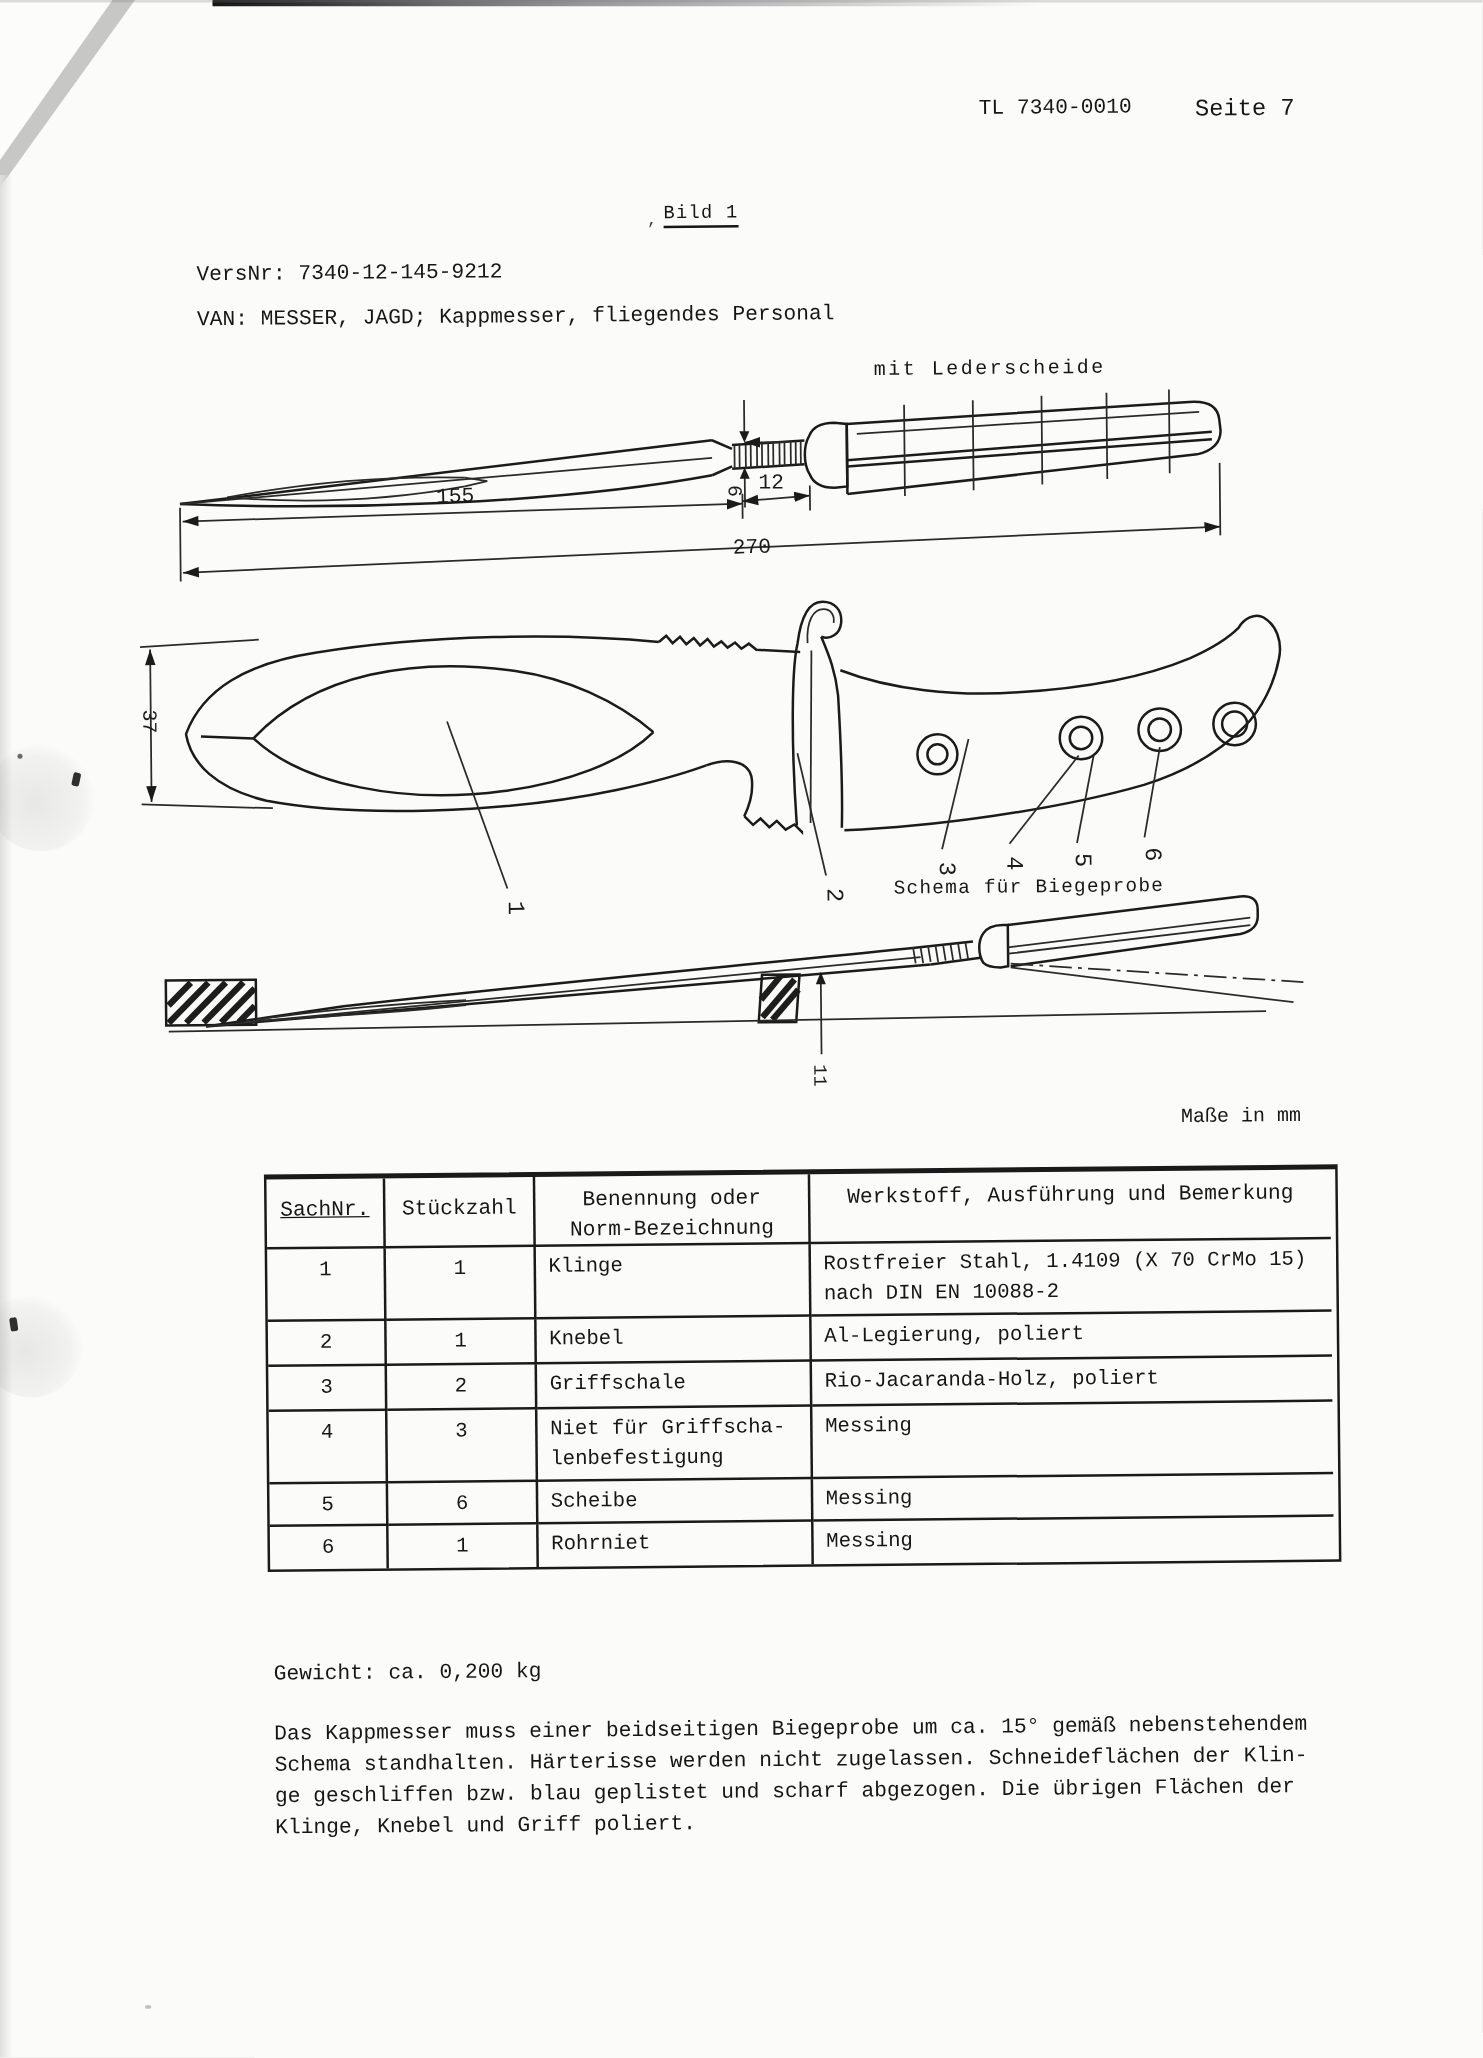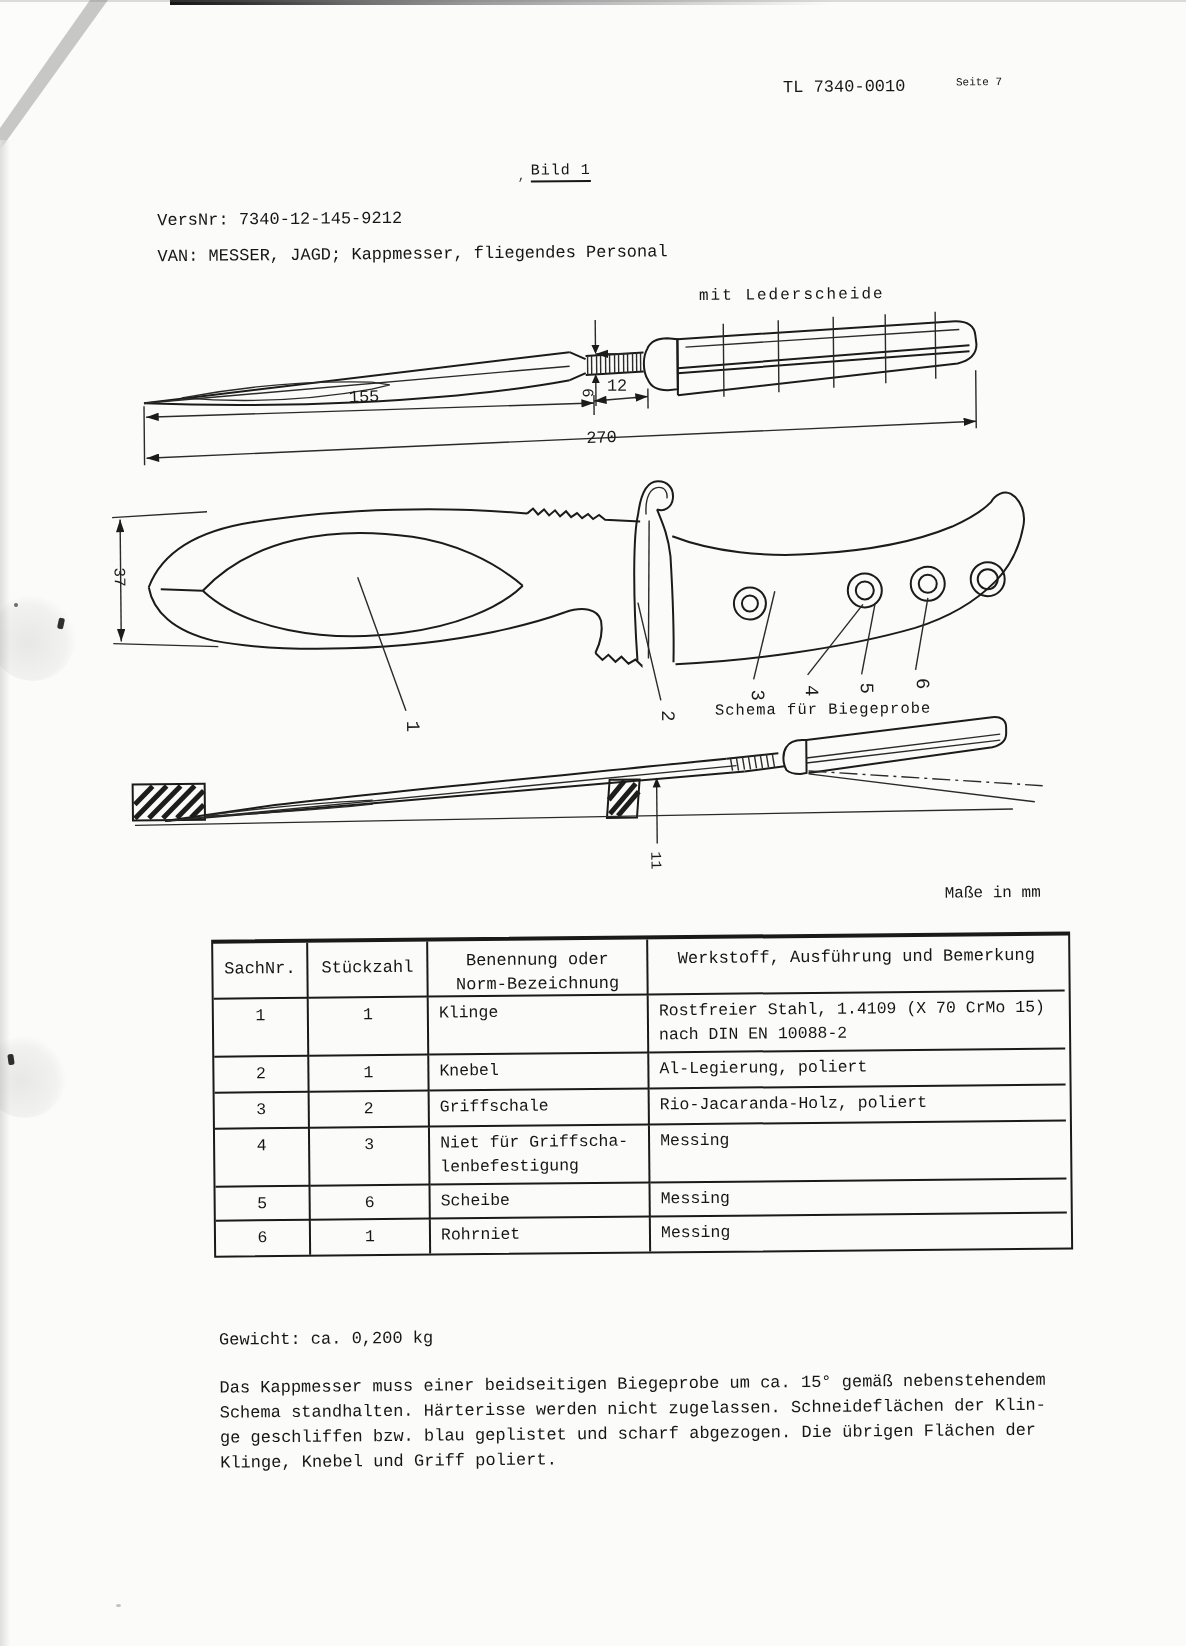--- a/index.html
+++ b/index.html
@@ -60,21 +60,21 @@
   <div class="punch" style="left:-10px;top:595px;width:86px;height:86px;"></div>
   <div class="punch" style="left:-16px;top:1036px;width:82px;height:82px;"></div>
   <div class="punch-tick" style="left:58px;top:618px;transform:rotate(12deg);"></div>
   <div class="punch-tick" style="left:8px;top:1054px;transform:rotate(-8deg);"></div>
   <div class="speck" style="left:14px;top:603px;width:4px;height:4px;"></div>
   <div class="speck" style="left:116px;top:1604px;width:5px;height:3px;opacity:.4;"></div>
 
   <div class="content">
 
     <div class="txt" style="left:790px;top:80px;font-size:17px;">TL 7340-0010</div>
-    <div class="txt" style="left:963px;top:80px;font-size:11px;">Seite 7</div>
+    <div class="txt" style="left:963px;top:80px;font-size:19px;">Seite 7</div>
 
     <div class="txt" style="left:524px;top:168px;font-size:13px;color:#3a3a3a;">,</div>
     <div class="txt figure-title" style="left:537px;top:162px;font-size:15px;">Bild 1</div>
 
     <div class="txt" style="left:163px;top:207px;font-size:17px;">VersNr: 7340-12-145-9212</div>
     <div class="txt" style="left:163px;top:243px;font-size:17px;">VAN: MESSER, JAGD; Kappmesser, fliegendes Personal</div>
 
     <div class="txt" style="left:704px;top:288px;font-size:16px;letter-spacing:2px;">mit Lederscheide</div>
     <div class="txt" style="left:716px;top:703px;font-size:15.5px;letter-spacing:1px;">Schema für Biegeprobe</div>
     <div class="txt" style="left:944px;top:888px;font-size:16px;">Maße in mm</div>
@@ -268,21 +268,21 @@
 
       <g>
         <path class="ln-thin" d="M552,66 L552,126"></path>
         <path d="M552,60 l-4,10 l8,0 Z" fill="#1b1b1b"></path>
         <text font-size="15" transform="rotate(90 546 134)" x="546" y="134">11</text>
       </g>
     </svg>
 
     <div class="parts-table">
       <div class="trow thead">
-        <div class="tcell c-txt" style="height:56px;padding-top:14px;">SachNr.</div>
+        <div class="tcell c-txt" style="height:56px;padding-top:14px;text-decoration:underline;">SachNr.</div>
         <div class="tcell c-txt" style="height:56px;padding-top:14px;">Stückzahl</div>
         <div class="tcell c-txt" style="height:56px;">
           <div>Benennung oder</div>
           <div>Norm-Bezeichnung</div>
         </div>
         <div class="tcell c-txt" style="height:56px;padding-top:8px;">Werkstoff, Ausführung und Bemerkung</div>
       </div>
 
       <div class="trow">
         <div class="tcell c-num" style="height:58px;">1</div>

